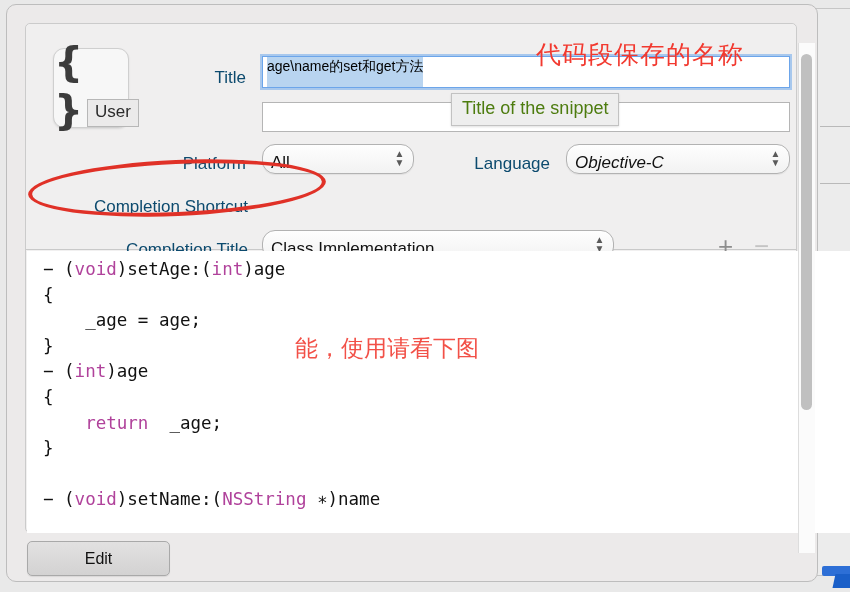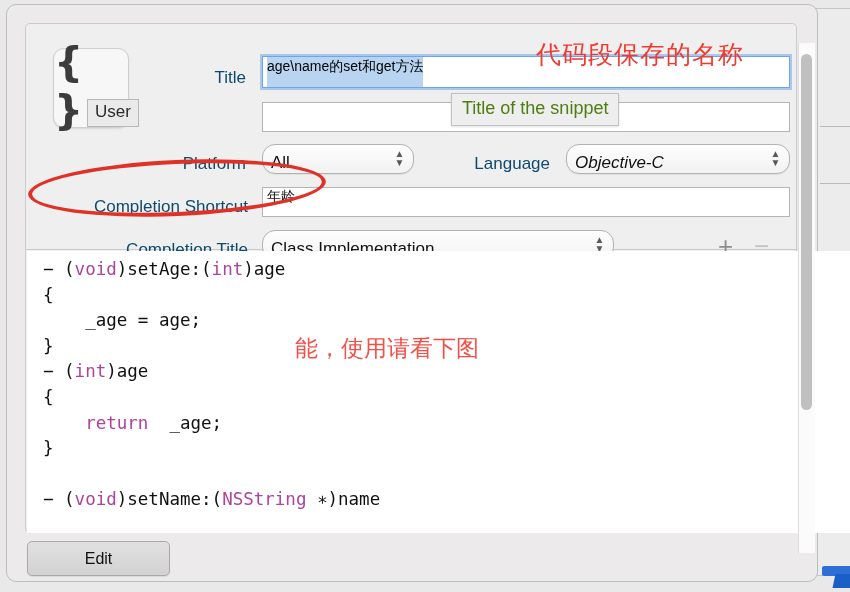--- a/index.html
+++ b/index.html
@@ -272,23 +272,20 @@
         <span class="chev">▲<br>▼</span>
       </div>
 
       <div class="lbl" style="left:412px; top:130px; width:112px;">Language</div>
       <div class="popupbtn" style="left:540px; top:120px; width:224px; height:30px;font-style:italic;">
         <span>Objective-C</span>
         <span class="chev">▲<br>▼</span>
       </div>
 
       <div class="lbl" style="left:18px; top:173px; width:204px;">Completion Shortcut</div>
-      <div class="textfield" style="left:236px; top:163px; width:528px; height:30px;">
-        <span>年龄</span>
-      </div>
 
       <div class="lbl" style="left:30px; top:216px; width:192px;">Completion Title</div>
       <div class="popupbtn" style="left:236px; top:206px; width:352px; height:30px;">
         <span>Class Implementation</span>
         <span class="chev">▲<br>▼</span>
       </div>
       <div class="pm-btn pm-plus" style="left:692px; top:209px;">+</div>
       <div class="pm-btn pm-minus" style="left:728px; top:209px;">−</div>
 
     </div>

